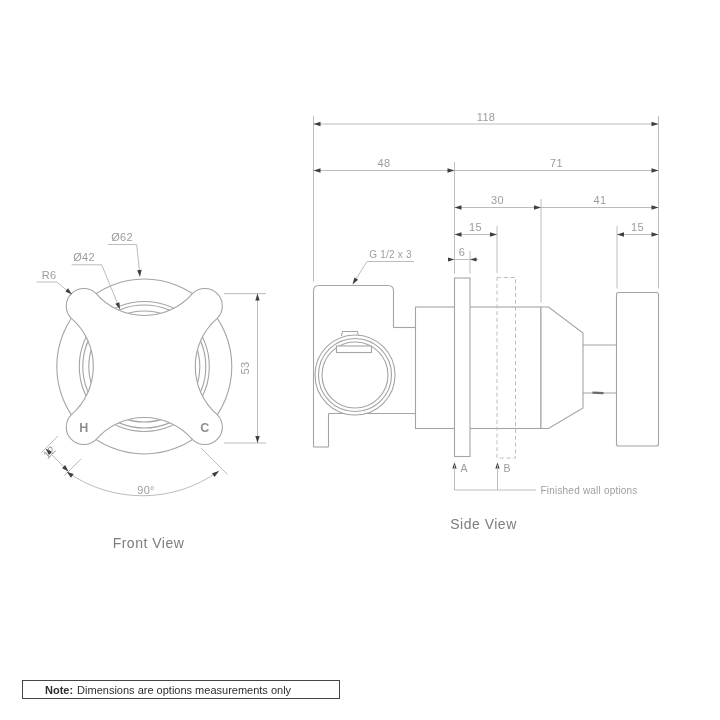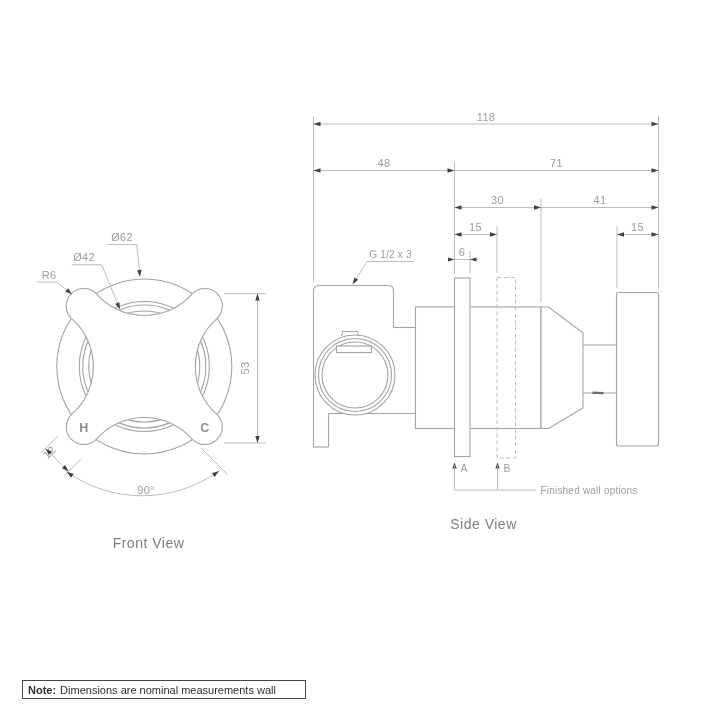--- a/index.html
+++ b/index.html
@@ -12,21 +12,21 @@
   .sm{font-size:10.5px;fill:#9c9c9c;letter-spacing:.3px;}
   .xs{font-size:10px;fill:#9e9e9e;letter-spacing:.2px;}
   .outline{fill:#ffffff;stroke:#a4a4a4;stroke-width:1.1;}
   .oline{fill:none;stroke:#a4a4a4;stroke-width:1.1;}
   .dimline{stroke:#b4b4b4;stroke-width:.9;fill:none;}
   .dashed{fill:none;stroke:#bdbdbd;stroke-width:1;stroke-dasharray:4 2.8;}
   .arrow{fill:#3f3f3f;stroke:none;}
   .slot{stroke:#6a6a6a;stroke-width:2.2;}
   #note-box{position:absolute;left:22px;top:680px;width:272px;height:15px;
     border:1.4px solid #454545;background:#fff;display:flex;align-items:center;
-    padding:1px 5px;font-size:11px;color:#2e2e2e;white-space:nowrap;}
+    padding:1px 22px;font-size:11px;color:#2e2e2e;white-space:nowrap;}
   #note-box b{font-weight:700;margin-right:4px;}
 </style>
 </head>
 <body>
 
 <svg width="720" height="720" viewBox="0 0 720 720">
 
   <g>
 
     <circle class="oline" cx="144.3" cy="366.5" r="87.5"></circle>
@@ -203,14 +203,14 @@
       <line class="dimline" x1="454.5" y1="490" x2="536" y2="490"></line>
       <text class="xs" x="540.5" y="493.5">Finished wall options</text>
     </g>
 
     <text class="vlabel" x="483.5" y="529" text-anchor="middle">Side View</text>
   </g>
 </svg>
 
 <div id="note-box">
   <b>Note:</b>
-  <span>Dimensions are nominal measurements wall</span>
+  <span>Dimensions are options measurements only</span>
 </div>
 
 </body></html>

